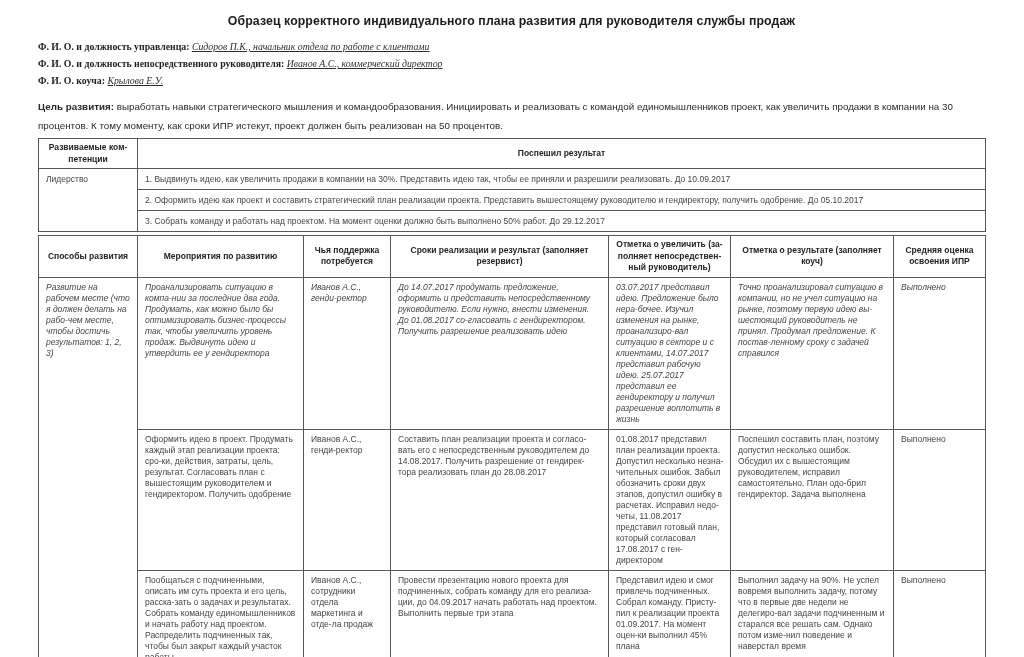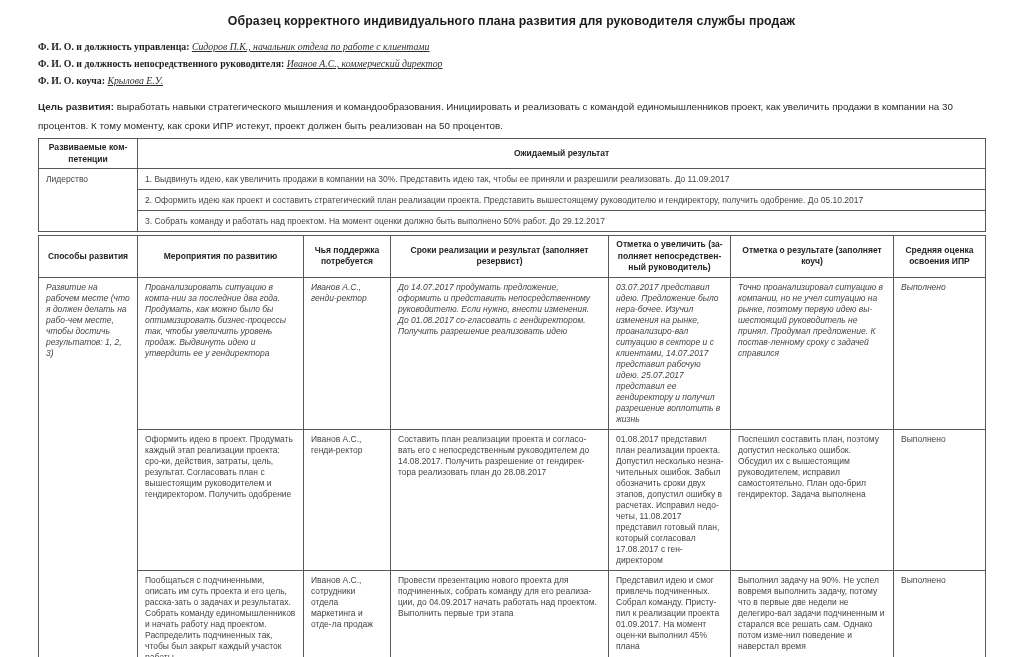--- a/index.html
+++ b/index.html
@@ -104,25 +104,25 @@
   </p>
 
   <table class="t1">
     <colgroup>
         <col style="width:99px">
         <col style="width:848px">
       </colgroup>
     <tbody>
       <tr class="hrow">
         <th>Развиваемые ком-петенции</th>
-        <th>Ожидаемый результат</th>
+        <th>Поспешил результат</th>
       </tr>
       <tr class="rrow">
         <td class="comp" rowspan="3">Лидерство</td>
-        <td>1. Выдвинуть идею, как увеличить продажи в компании на 30%. Представить идею так, чтобы ее приняли и разрешили реализовать. До 11.09.2017</td>
+        <td>1. Выдвинуть идею, как увеличить продажи в компании на 30%. Представить идею так, чтобы ее приняли и разрешили реализовать. До 10.09.2017</td>
       </tr>
       <tr class="rrow">
         <td>2. Оформить идею как проект и составить стратегический план реализации проекта. Представить вышестоящему руководителю и гендиректору, получить одобрение. До 05.10.2017</td>
       </tr>
       <tr class="rrow">
         <td>3. Собрать команду и работать над проектом. На момент оценки должно быть выполнено 50% работ. До 29.12.2017</td>
       </tr>
     </tbody>
   </table>
 

